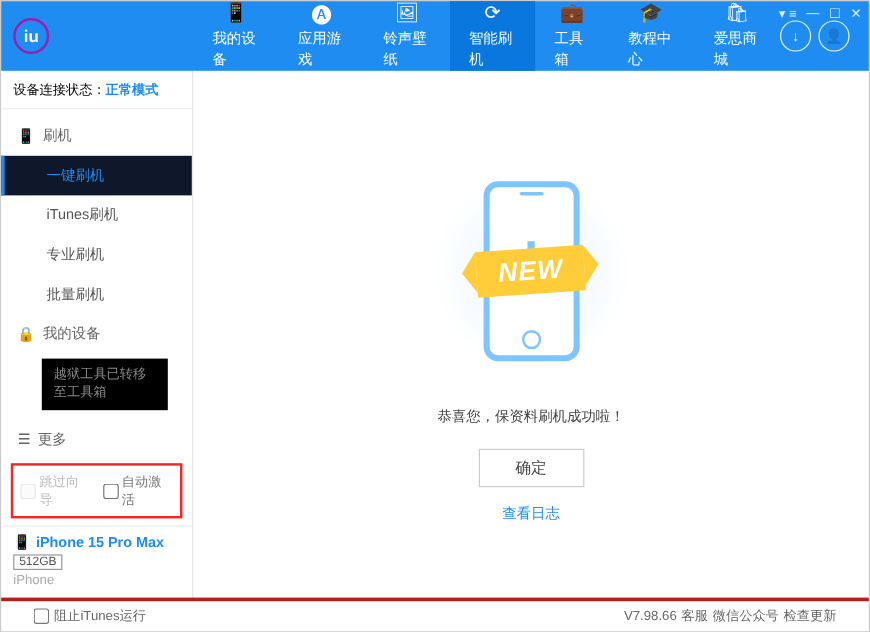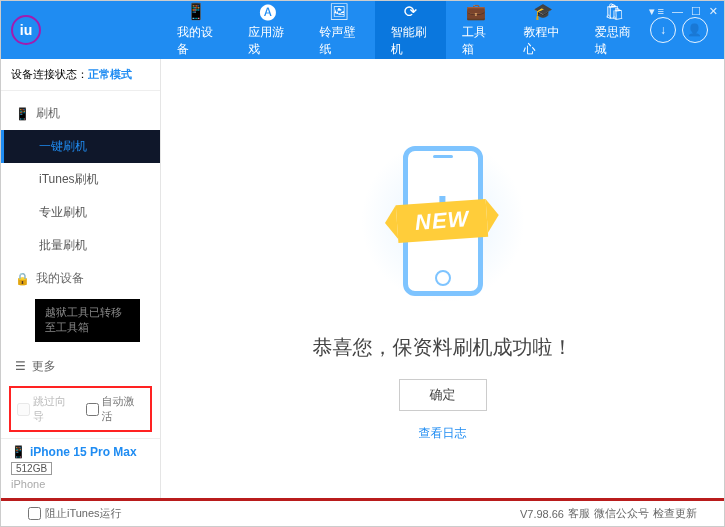--- a/index.html
+++ b/index.html
@@ -47,21 +47,21 @@
 .illust { width: 180px; height: 170px; position: relative; display: flex; align-items: center; justify-content: center; }
 .phone-shell { width: 80px; height: 150px; background: #fff; border: 5px solid #7ec4ff; border-radius: 12px; position: relative; }
 .phone-shell::before { content: ""; position: absolute; top: 4px; left: 50%; transform: translateX(-50%); width: 20px; height: 3px; background: #7ec4ff; border-radius: 2px; }
 .phone-shell::after { content: ""; position: absolute; bottom: 5px; left: 50%; transform: translateX(-50%); width: 12px; height: 12px; border: 2px solid #7ec4ff; border-radius: 50%; }
 .phone-arrow { position: absolute; top: 40px; left: 50%; transform: translateX(-50%); font-size: 26px; color: #7ec4ff; }
 .new-banner { position: absolute; background: #ffcd3a; color: #fff; font-weight: 900; font-size: 22px; padding: 6px 18px; transform: rotate(-4deg); letter-spacing: 1px; font-style: italic; }
 .new-banner::before, .new-banner::after { content: ""; position: absolute; top: 0; width: 0; height: 0; border-top: 17px solid transparent; border-bottom: 17px solid transparent; }
 .new-banner::before { left: -12px; border-right: 12px solid #ffcd3a; }
 .new-banner::after { right: -12px; border-left: 12px solid #ffcd3a; }
 .halo { position: absolute; width: 170px; height: 170px; border-radius: 50%; background: radial-gradient(circle, rgba(180,220,255,0.35), transparent 68%); z-index: -1; }
-.success-text { margin-top: 28px; font-size: 20px; color: #444; text-align: right; }
+.success-text { margin-top: 28px; font-size: 12px; color: #444; text-align: right; }
 .ok-btn { margin-top: 18px; padding: 6px 30px; border: 1px solid #ccc; background: #fff; cursor: pointer; font-size: 13px; color: #444; }
 .log-link { margin-top: 14px; color: #1f8cf2; font-size: 12px; cursor: pointer; }
 
 
 .footer { height: 28px; border-top: 3px solid #b91c1c; display: flex; align-items: center; padding: 0 27px; font-size: 11px; color: #666; }
 .footer .left { display: flex; align-items: center; gap: 4px; }
 .footer .spacer { flex: 1; }
 .footer .right { display: flex; gap: 4px; align-items: center; }
 .flink { cursor: pointer; }
 </style>

